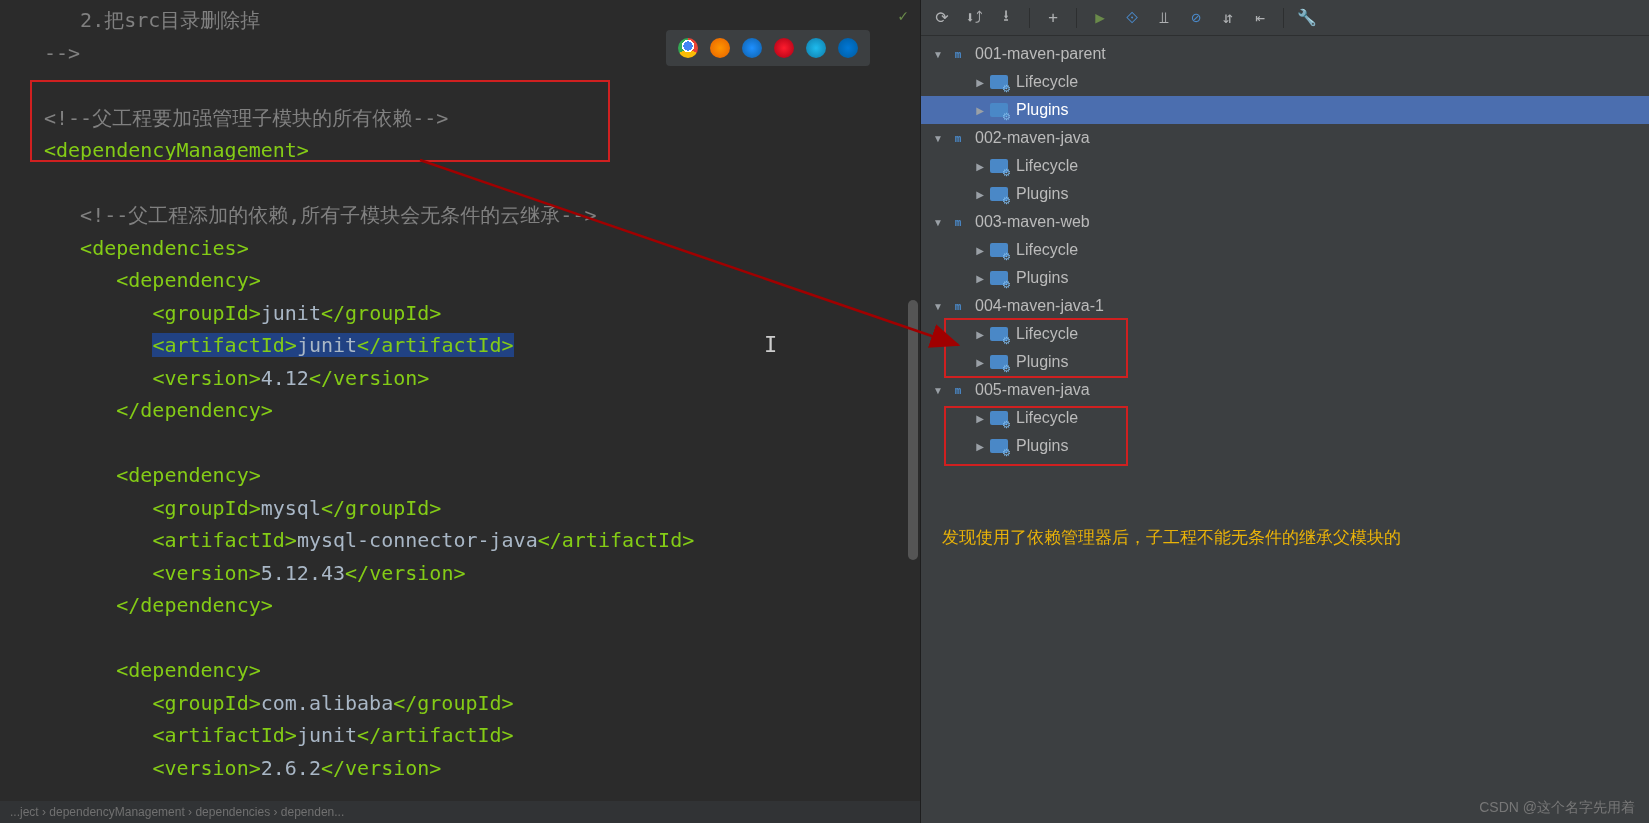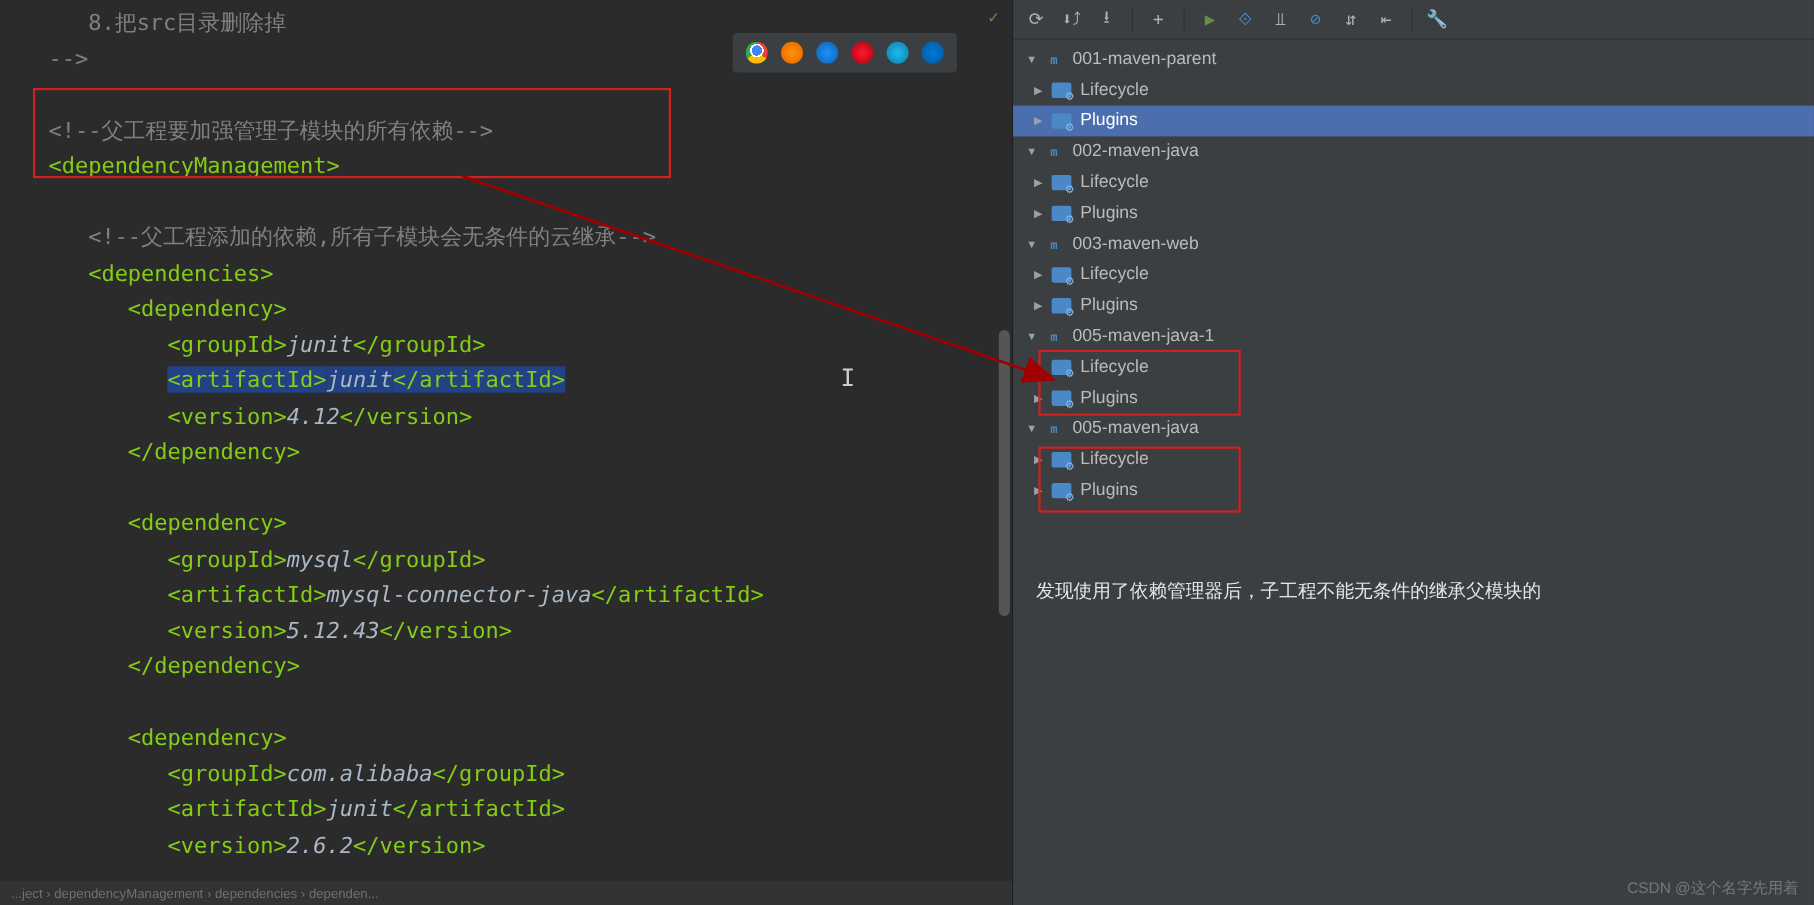--- a/index.html
+++ b/index.html
@@ -22,21 +22,21 @@
   overflow: hidden;
 }
 .code-area {
   padding: 4px 0 0 44px;
   line-height: 32.5px;
   white-space: pre;
   font-size: 20px;
 }
 .comment { color: #808080; }
 .tag { color: #84cc16; }
-.text { color: #a9b7c6; font-style: italic; }
+.text { color: #a9b7c6; }
 .sel .tag, .sel .text { background: #214283; }
 .cursor-line { position: relative; }
 .caret-mark {
   position: absolute;
   color: #ccc;
   font-size: 22px;
 }
 .red-box {
   position: absolute;
   border: 2px solid #d02020;
@@ -101,21 +101,21 @@
 .tree-row {
   display: flex;
   align-items: center;
   height: 28px;
   padding-left: 8px;
   gap: 4px;
   cursor: pointer;
 }
 .tree-row.selected { background: #4b6eaf; color: #ffffff; }
 .tree-row.lvl1 { padding-left: 12px; }
-.tree-row.lvl2 { padding-left: 19px; }
+.tree-row.lvl2 { padding-left: 53px; text-align: center; }
 .arrow-icon {
   width: 12px;
   color: #9aa0a6;
   font-size: 10px;
 }
 .arrow-icon.down::before { content: "▼"; }
 .arrow-icon.right::before { content: "▶"; }
 .node-icon {
   width: 18px;
   height: 16px;
@@ -144,21 +144,21 @@
   font-weight: bold;
   color: #4a88c7;
   font-family: monospace;
 }
 .pink-note {
   position: absolute;
   left: 942px;
   top: 524px;
   font-size: 17px;
   font-family: 'Microsoft YaHei', sans-serif;
-  color: #e5e5e5;
+  color: #eab308;
   line-height: 28px;
   width: 700px;
 }
 .watermark {
   position: absolute;
   right: 14px;
   bottom: 6px;
   font-size: 14px;
   color: #777;
   font-family: Arial, sans-serif;
@@ -208,21 +208,21 @@
   <div class="scrollbar-track"></div>
   <div class="browser-icons">
     <div class="bi" style="background:radial-gradient(circle at 50% 40%, #4285f4 0 30%, #fff 30% 40%, transparent 40%), conic-gradient(#ea4335 0 120deg,#fbbc05 120deg 240deg,#34a853 240deg 360deg);"></div>
     <div class="bi" style="background:radial-gradient(circle,#ff9500,#e66000);"></div>
     <div class="bi" style="background:radial-gradient(circle,#1e90ff,#0e5fa8);"></div>
     <div class="bi" style="background:radial-gradient(circle,#ff1b2d,#a70014);"></div>
     <div class="bi" style="background:radial-gradient(circle,#1ebbee,#0e7aa8);"></div>
     <div class="bi" style="background:radial-gradient(circle,#0078d7,#005a9e);"></div>
   </div>
 
-  <div class="code-area"><span class="comment">   8.把src目录删除掉</span>
+  <div class="code-area"><span class="comment">   2.把src目录删除掉</span>
 <span class="comment">--&gt;</span>
 
 <span class="comment">&lt;!--父工程要加强管理子模块的所有依赖--&gt;</span>
 <span class="tag">&lt;dependencyManagement&gt;</span>
 
 <span class="comment">   &lt;!--父工程添加的依赖,所有子模块会无条件的云继承--&gt;</span>
 <span class="tag">   &lt;dependencies&gt;</span>
 <span class="tag">      &lt;dependency&gt;</span>
 <span><span>         </span><span class="tag">&lt;groupId&gt;</span><span class="text">junit</span><span class="tag">&lt;/groupId&gt;</span></span>
 <span class="cursor-line"><span>         </span><span class="sel"><span class="tag">&lt;artifactId&gt;</span><span class="text">junit</span><span class="tag">&lt;/artifactId&gt;</span></span><span class="caret-mark" style="left:720px;">I</span></span>
@@ -320,21 +320,21 @@
         <span class="arrow-icon right"></span>
         <span class="node-icon">
           <span class="folder-gear"></span>
         </span>
         <span>Plugins</span>
       </div>
 
     <div class="tree-row lvl1">
         <span class="arrow-icon down"></span>
         <span class="node-icon module-icon">m</span>
-        <span>005-maven-java-1</span>
+        <span>004-maven-java-1</span>
       </div>
     <div class="tree-row lvl2">
         <span class="arrow-icon right"></span>
         <span class="node-icon">
           <span class="folder-gear"></span>
         </span>
         <span>Lifecycle</span>
       </div>
     <div class="tree-row lvl2">
         <span class="arrow-icon right"></span>

